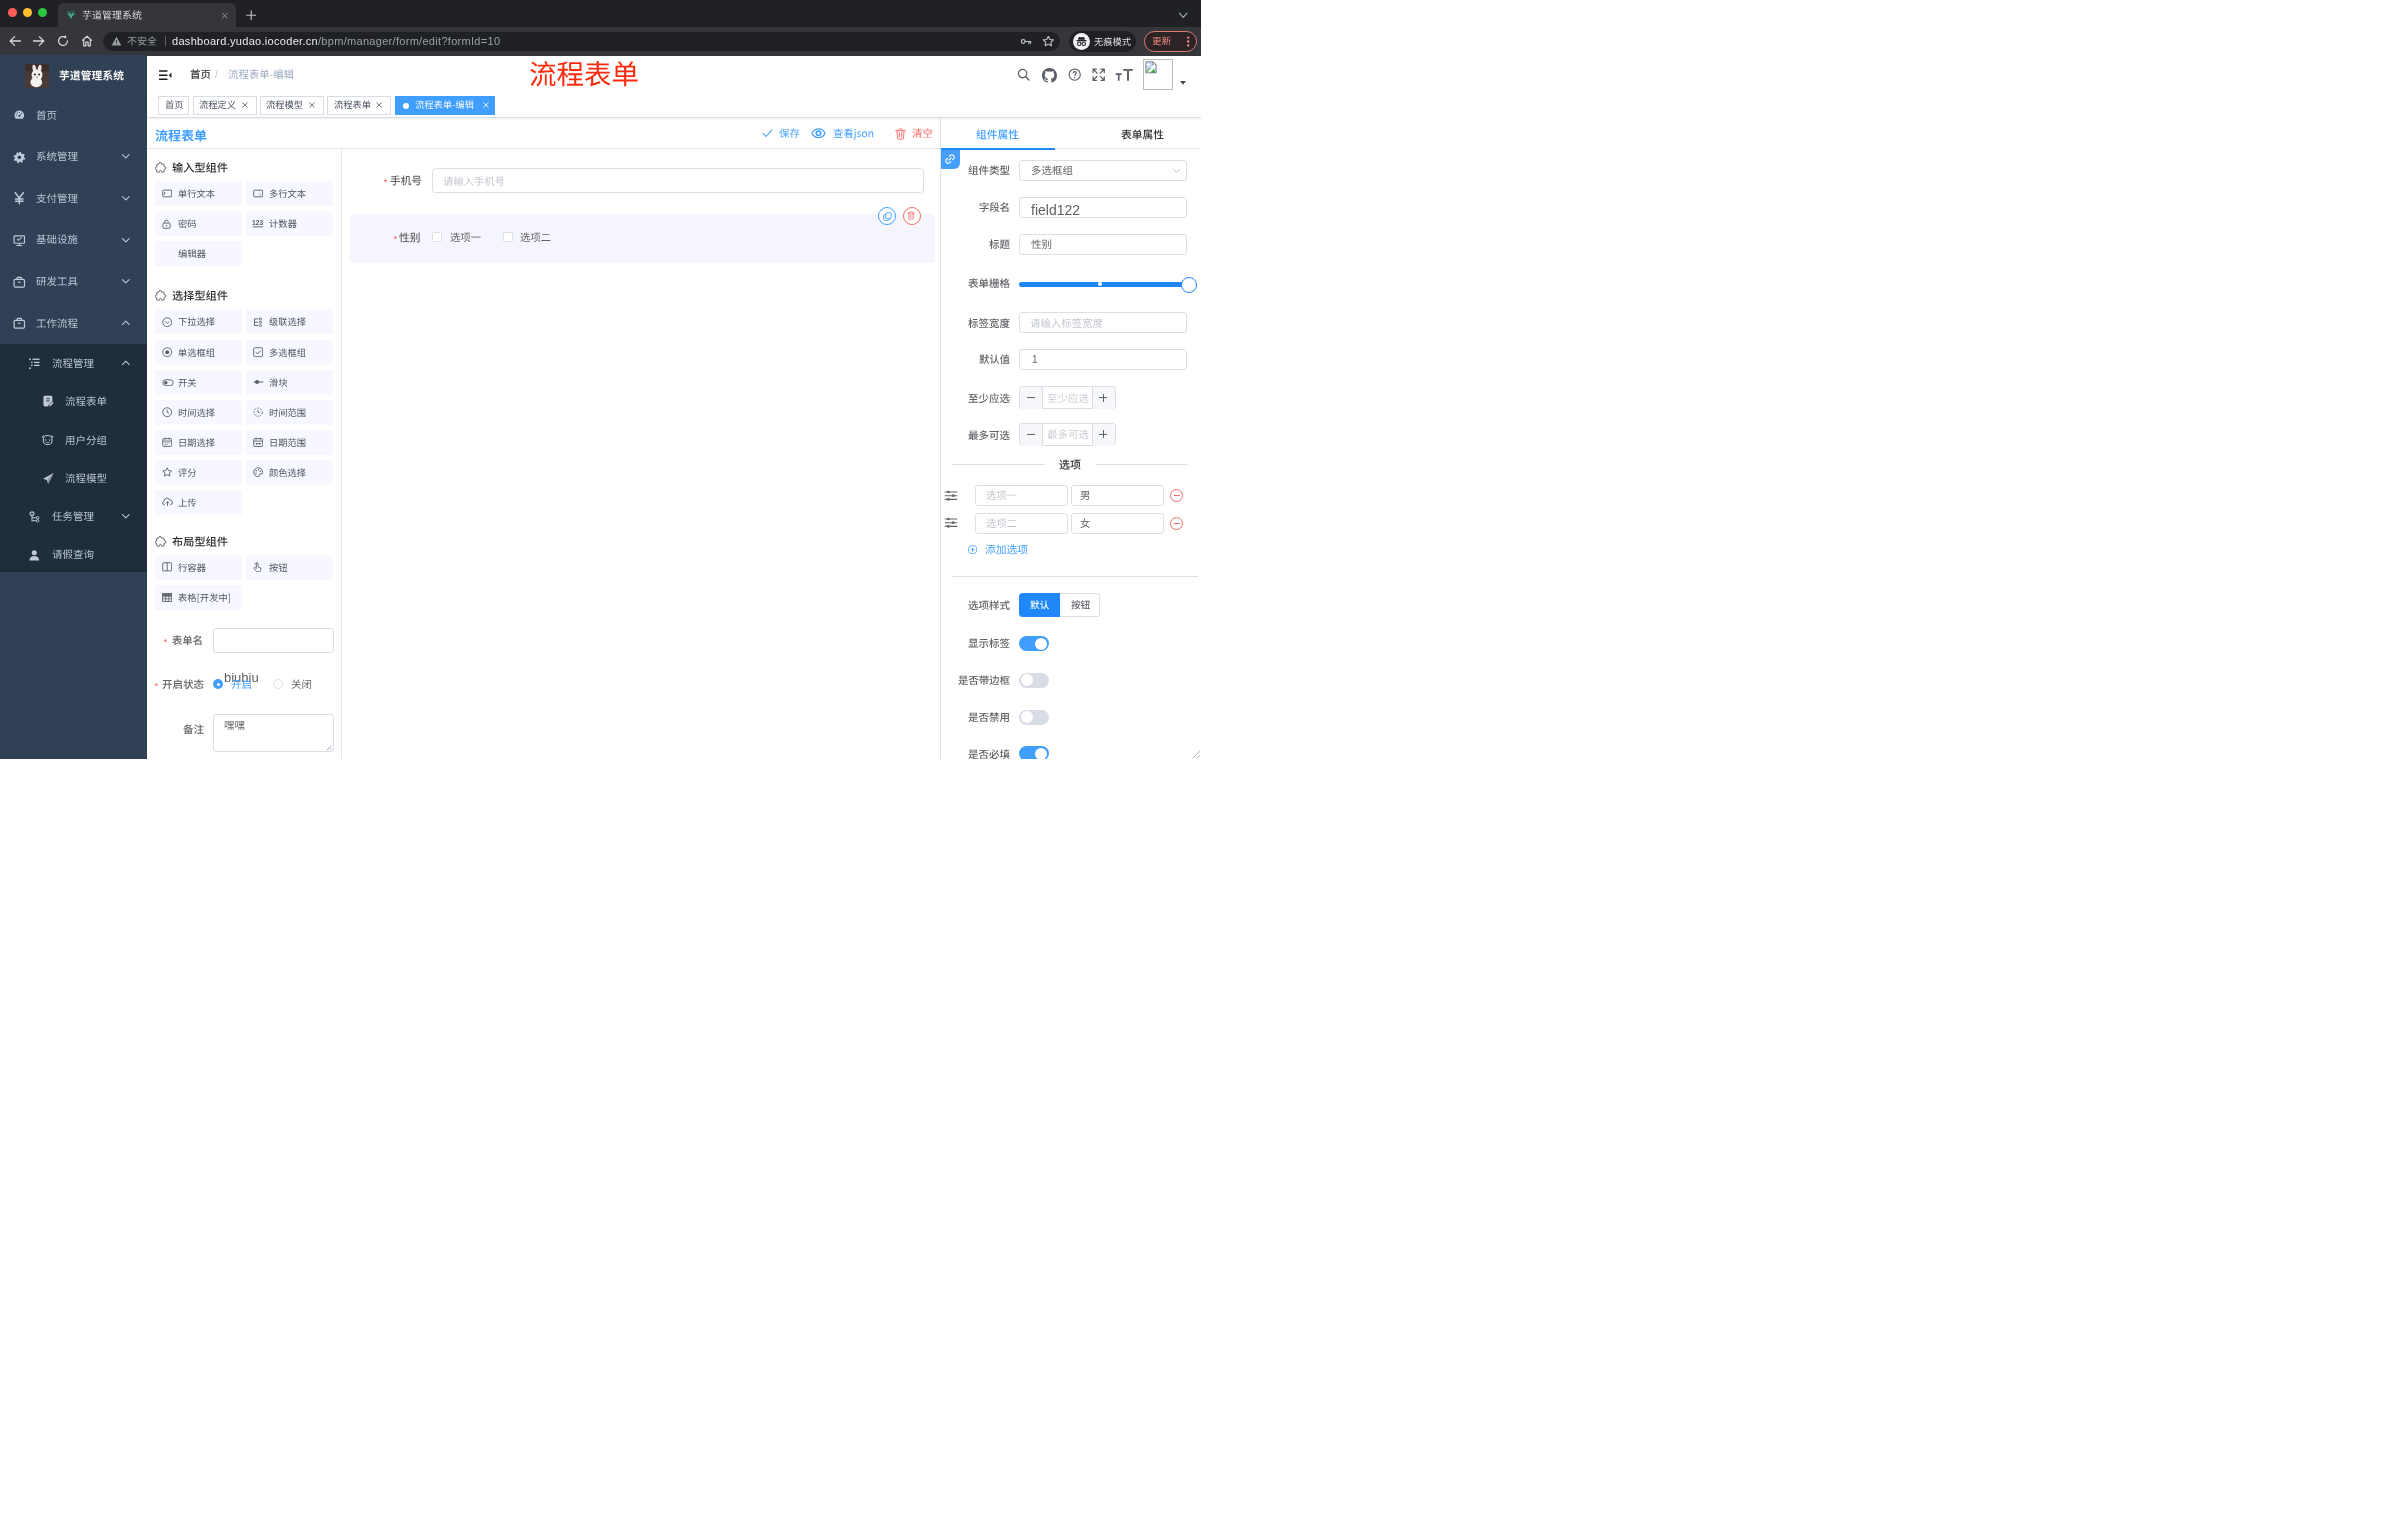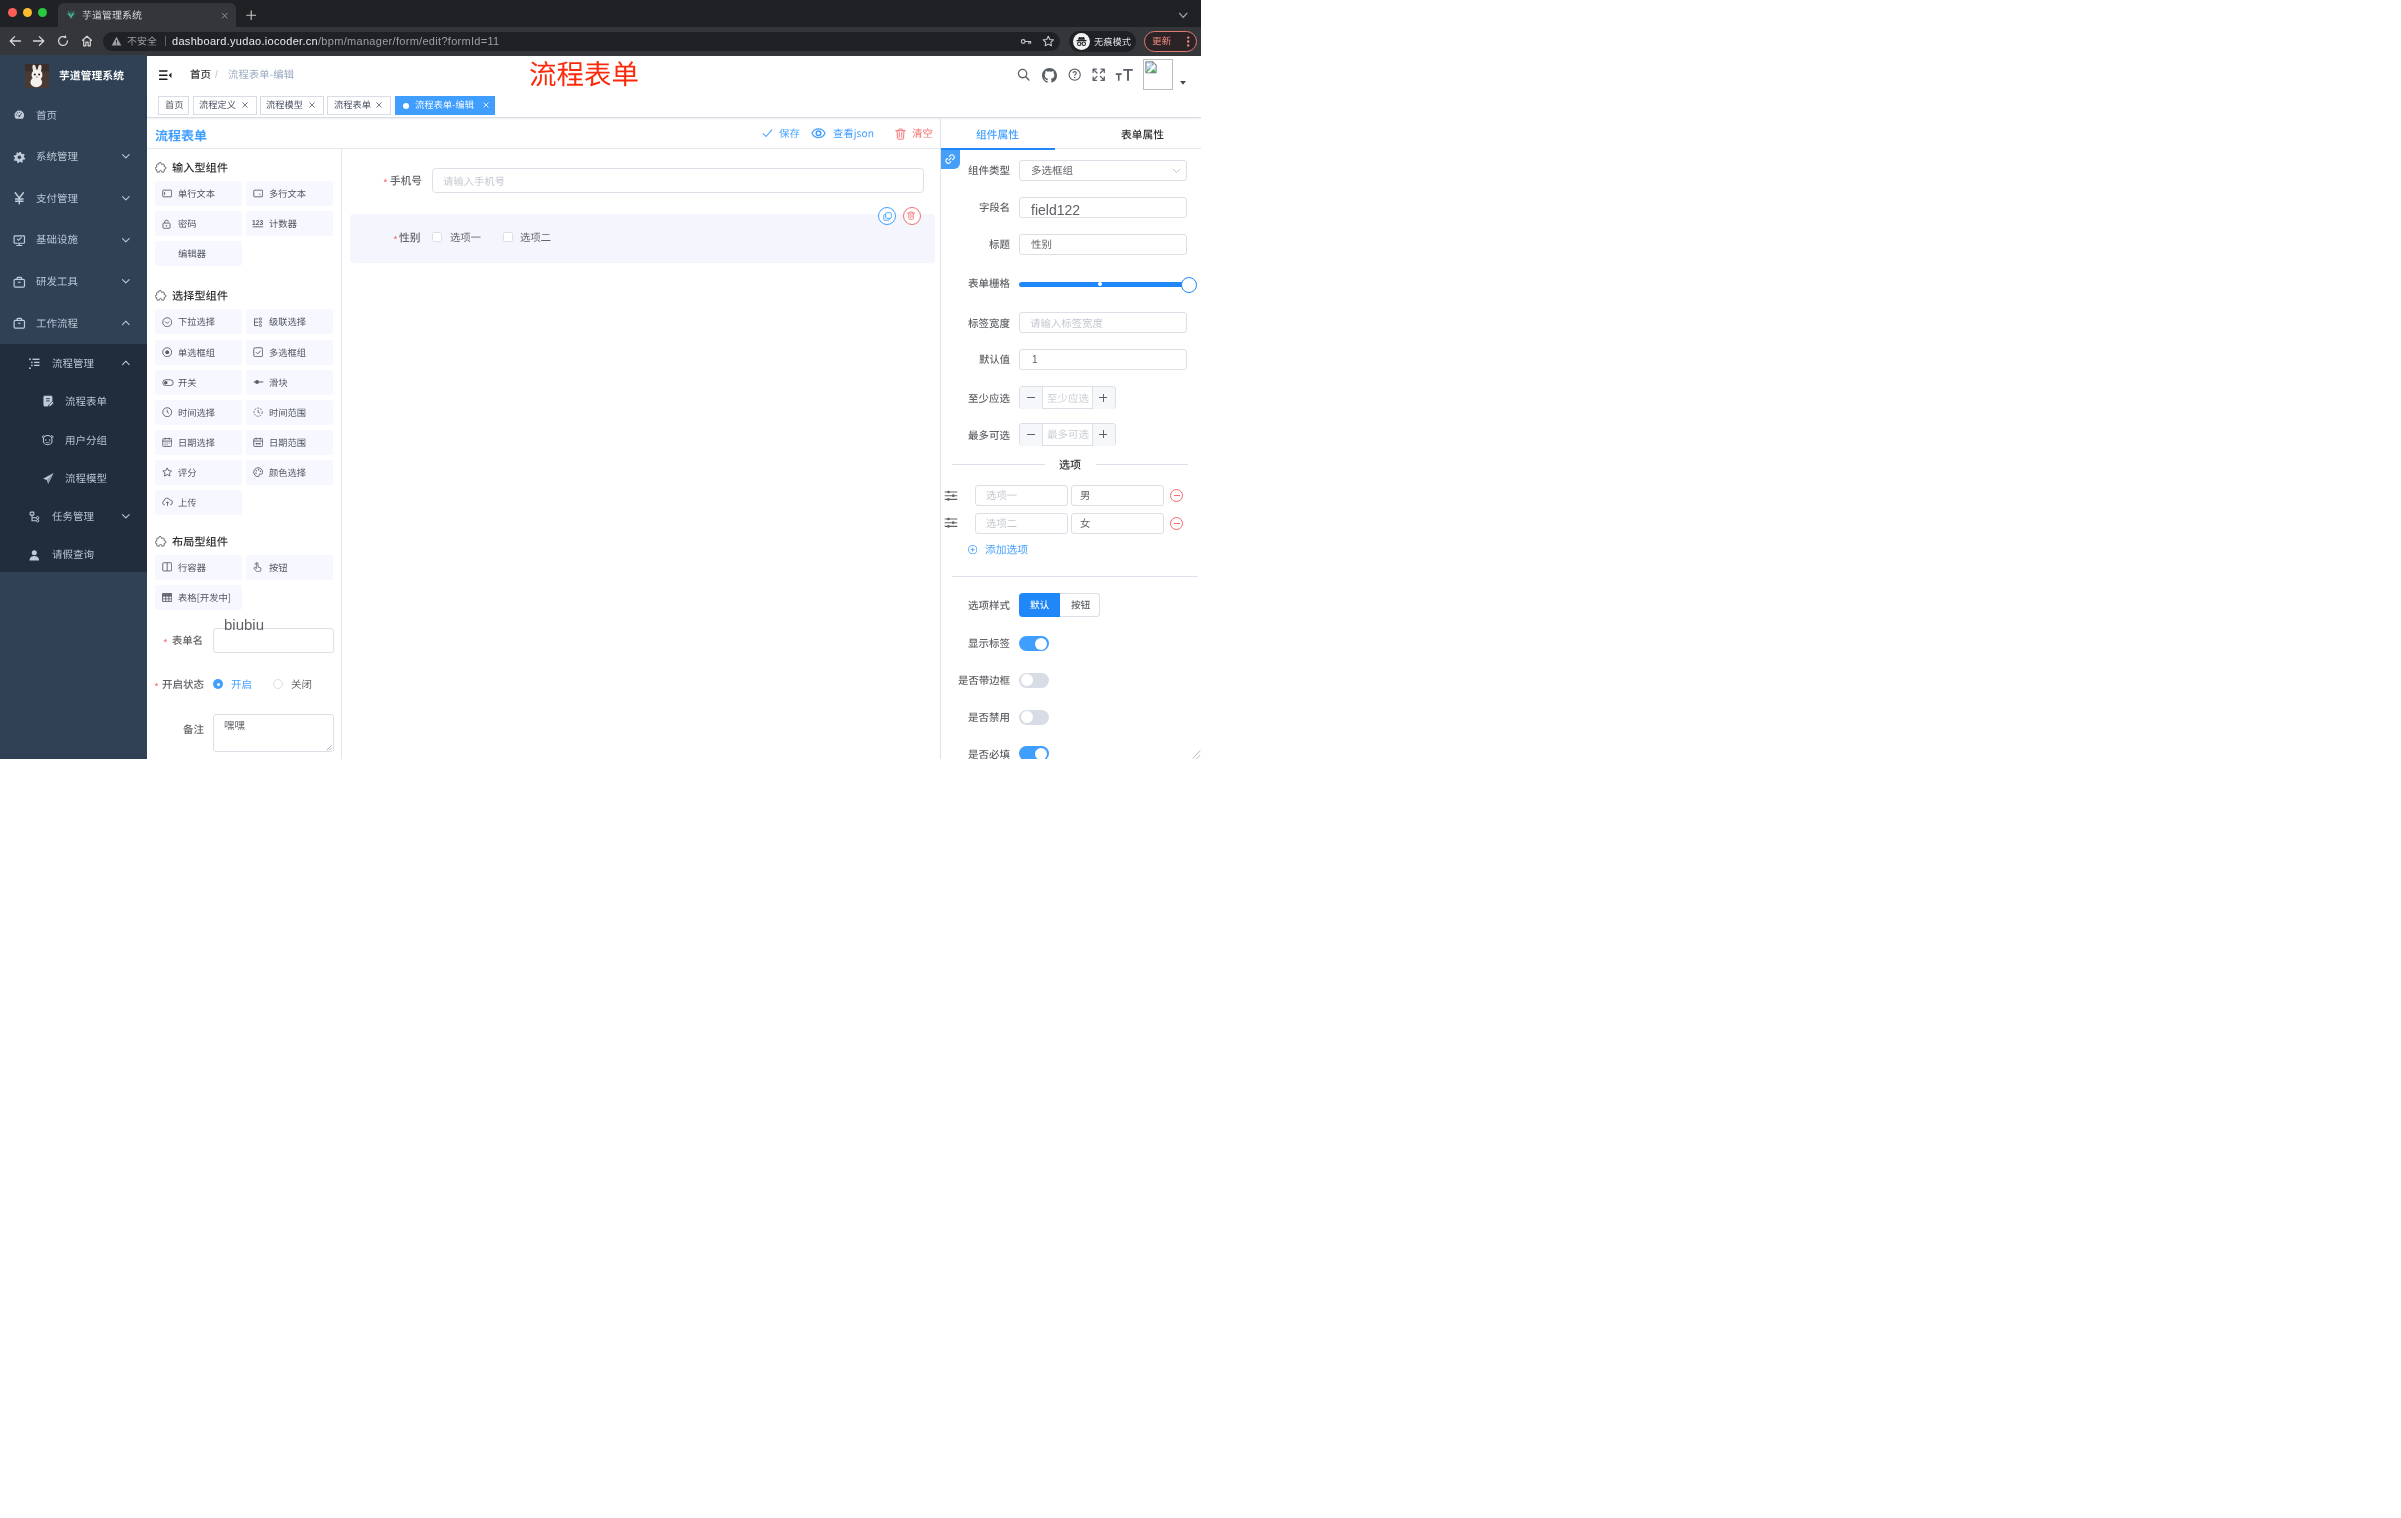--- a/index.html
+++ b/index.html
@@ -259,21 +259,21 @@
       <path d="M7.5 5.2 V9.2 M7.5 10.4 V11.6" stroke="#202124" stroke-width="1.3"></path>
     </svg>
     <svg class="tx" style="left:127px;top:36px;width:30px;height:10px" viewBox="0 -880 3000 1000" preserveAspectRatio="none">
       <g transform="scale(1,-1)" fill="#9aa0a6">
         <use href="#r4e0d"></use>
         <use href="#r5b89" x="1000"></use>
         <use href="#r5168" x="2000"></use>
       </g>
     </svg>
     <div class="a" style="left:165px;top:36px;width:0.7px;height:10.4px;background:#5f6368"></div>
-    <div class="lt" style="left:172px;top:35px;font-size:11px;color:#e8eaed;letter-spacing:0.3px">dashboard.yudao.iocoder.cn<span style="color:#9aa0a6">/bpm/manager/form/edit?formId=11</span></div>
+    <div class="lt" style="left:172px;top:35px;font-size:11px;color:#e8eaed;letter-spacing:0.3px">dashboard.yudao.iocoder.cn<span style="color:#9aa0a6">/bpm/manager/form/edit?formId=10</span></div>
     <svg class="ic" style="left:1020px;top:36px" width="12" height="11" viewBox="0 0 16 15">
 <circle cx="4.2" cy="7.5" r="2.6" fill="none" stroke="#c7cacd" stroke-width="1.5"></circle>
 <path d="M6.8 7.5 H14.5 M12 7.5 V10.5 M14.3 7.5 V9.8" stroke="#c7cacd" stroke-width="1.5" stroke-linecap="round"></path>
     </svg>
     <svg class="ic" style="left:1042px;top:35px" width="12.6" height="12.6" viewBox="0 0 17 17">
 <path d="M8.5 1.6 10.6 6 15.4 6.6 11.9 9.9 12.8 14.6 8.5 12.3 4.2 14.6 5.1 9.9 1.6 6.6 6.4 6Z" fill="none" stroke="#c7cacd" stroke-width="1.4" stroke-linejoin="round"></path>
     </svg>
     <div class="a" style="left:1069px;top:31px;width:67px;height:21px;border-radius:10.4px;background:#202124"></div>
     <svg class="ic" style="left:1073px;top:33px" width="17" height="17" viewBox="0 0 23 23">
 <circle cx="11.5" cy="11.5" r="11.5" fill="#f1f3f4"></circle>
@@ -1004,21 +1004,21 @@
       </g>
     </svg>
     <svg class="tx" style="left:172px;top:635px;width:31px;height:10.4px" viewBox="0 -880 3000 1000" preserveAspectRatio="none">
       <g transform="scale(1,-1)" fill="#606266">
         <use href="#m8868"></use>
         <use href="#m5355" x="1000"></use>
         <use href="#m540d" x="2000"></use>
       </g>
     </svg>
     <div class="inp" style="left:213px;top:628px;width:121px;height:25px"></div>
-    <div class="lt" style="left:224px;top:616px;font-size:15px;color:#606266">biubiu</div>
+    <div class="lt" style="left:224px;top:670px;font-size:13px;color:#606266">biubiu</div>
     <svg class="tx" style="left:154px;top:682px;width:4.8px;height:10.4px" viewBox="0 -880 467 1000" preserveAspectRatio="none">
       <g transform="scale(1,-1)" fill="#f56c6c">
         <use href="#r2a"></use>
       </g>
     </svg>
     <svg class="tx" style="left:162px;top:679px;width:42px;height:10.4px" viewBox="0 -880 4000 1000" preserveAspectRatio="none">
       <g transform="scale(1,-1)" fill="#606266">
         <use href="#m5f00"></use>
         <use href="#m542f" x="1000"></use>
         <use href="#m72b6" x="2000"></use>

